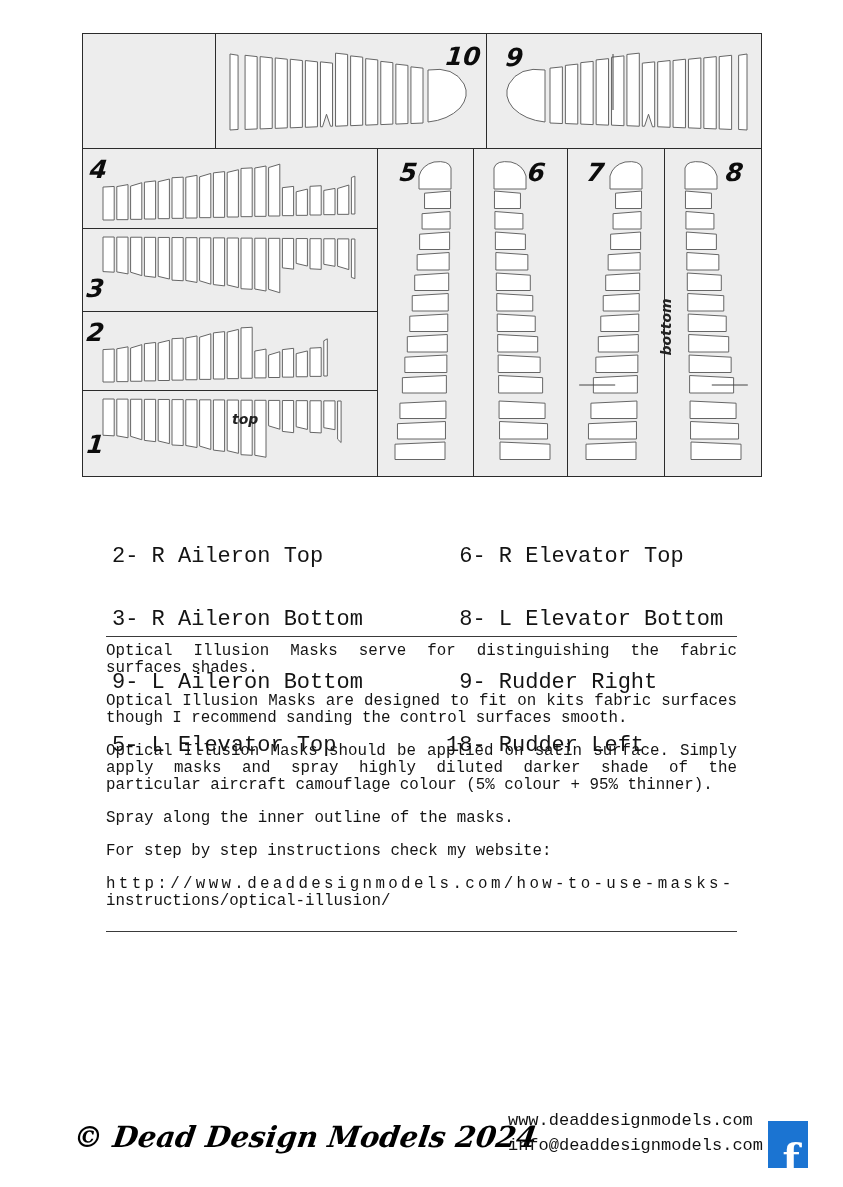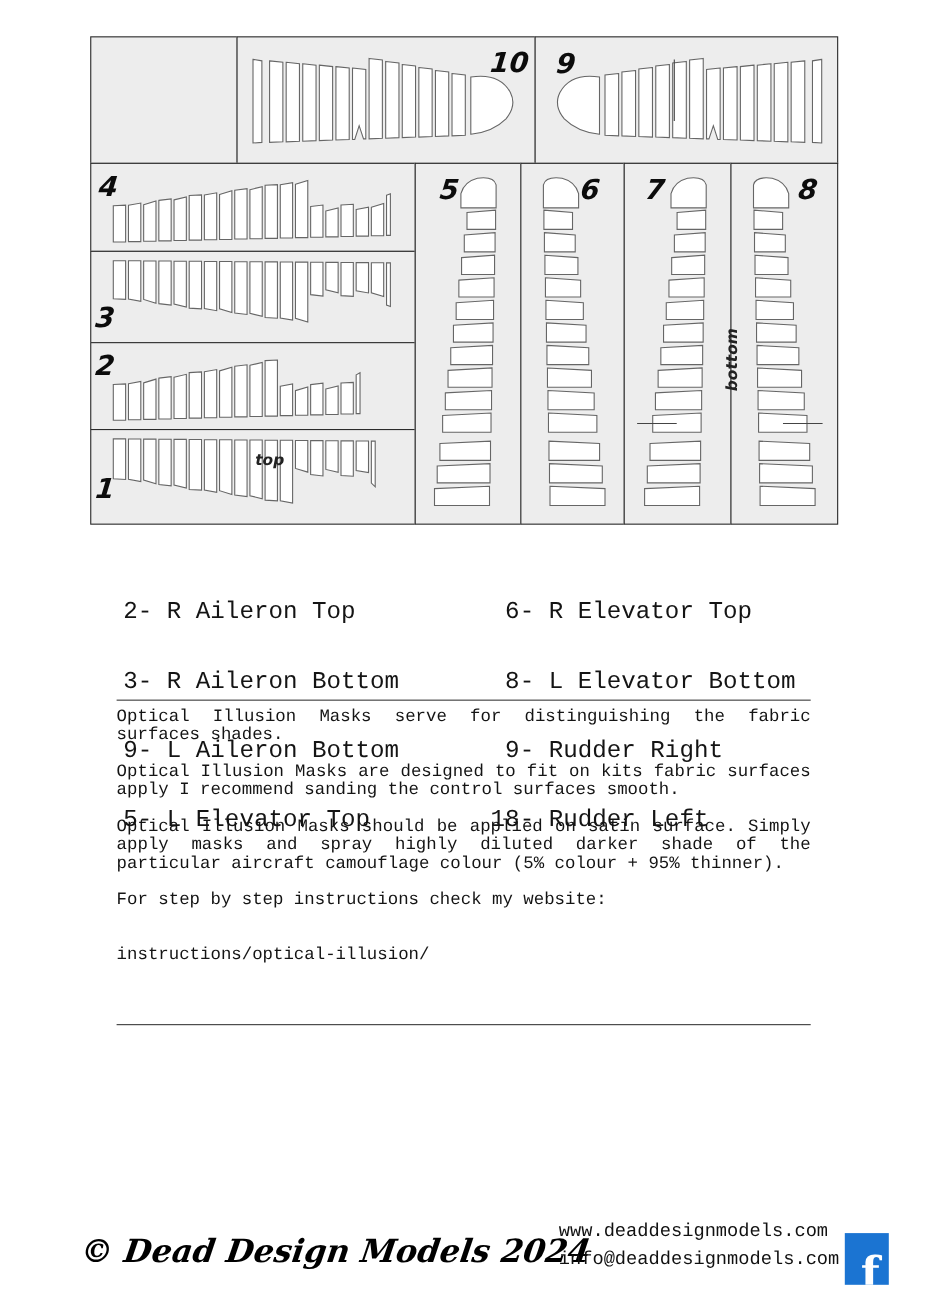--- a/index.html
+++ b/index.html
@@ -292,25 +292,26 @@
     <div> 8- L Elevator Bottom</div>
     <div> 9- Rudder Right</div>
     <div>18- Rudder Left</div>
   </div>
 </div>
 
 <div class="rule rule1"></div>
 
 <div class="instructions">
   <p>Optical Illusion Masks serve for distinguishing the fabric surfaces shades.</p>
-  <p>Optical Illusion Masks are designed to fit on kits fabric surfaces apply I recommend sanding the control surfaces smooth.</p>
+  <p>Optical Illusion Masks are designed to fit on kits fabric surfaces though I recommend sanding the control surfaces smooth.</p>
   <p>Optical Illusion Masks should be applied on satin surface. Simply apply masks and spray highly diluted darker shade of the particular aircraft camouflage colour (5% colour + 95% thinner).</p>
+  <p>Spray along the inner outline of the masks.</p>
   <p>For step by step instructions check my website:</p>
   <p class="url">
-    <br>
+    <span class="l1">http://www.deaddesignmodels.com/how-to-use-masks-</span><br>
     <span class="l2">instructions/optical-illusion/</span>
   </p>
 </div>
 
 <div class="rule rule2"></div>
 
 <div class="copyright">© Dead Design Models 2024</div>
 <div class="contact">
   <div>www.deaddesignmodels.com</div>
   <div>info@deaddesignmodels.com</div>

